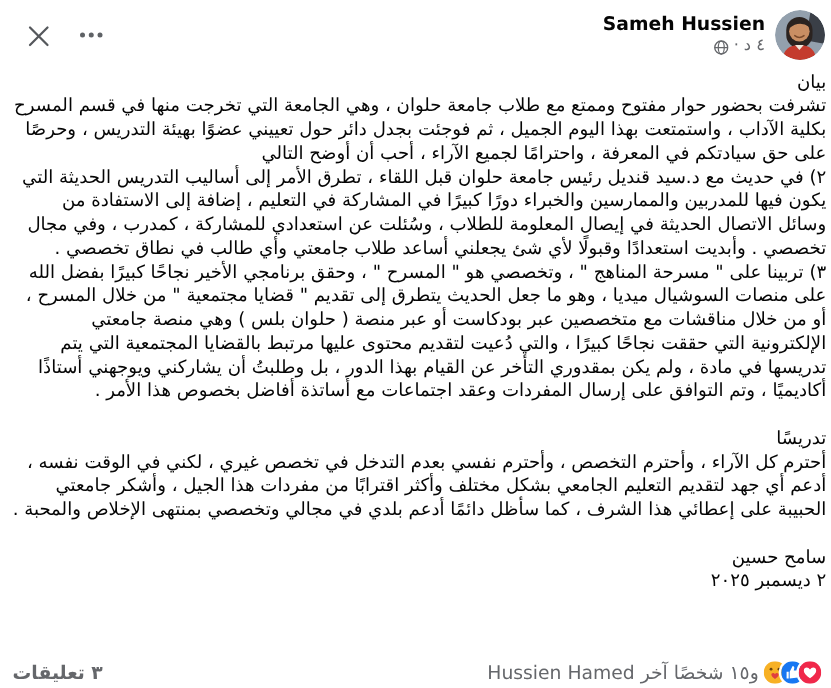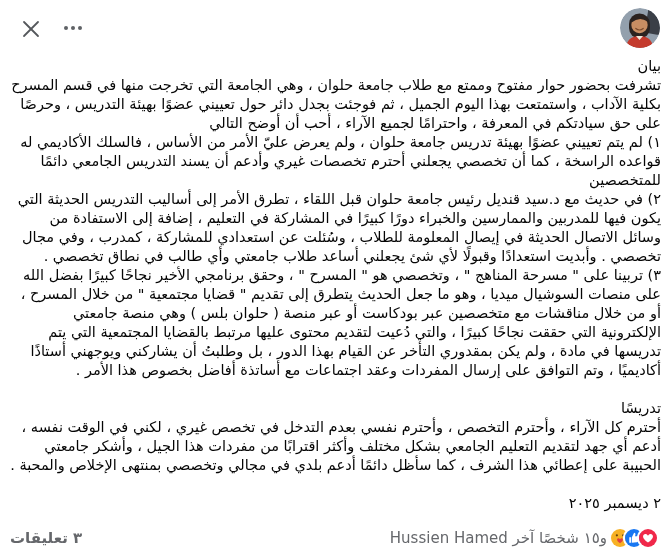--- a/index.html
+++ b/index.html
@@ -78,44 +78,58 @@
         <rect x="27" y="0" width="16" height="26" rx="3" fill="#3a3f47" transform="rotate(10 35 10)"></rect>
         <path d="M9 16 a10.5 10.5 0 0 1 21 0 l0 4 a10.5 10.5 0 0 1 -21 0 z" fill="#2b2320"></path>
         <circle cx="19.5" cy="17" r="8.2" fill="#c98e63"></circle>
         <path d="M11.5 14.5 q8 -6.5 16 -1 q-1 -7 -8.5 -7 q-7 0 -7.5 8 z" fill="#2b2320"></path>
         <path d="M15.8 20.5 q3.7 3 7.4 0" stroke="#7a4a2c" stroke-width="1.2" fill="none" stroke-linecap="round"></path>
         <path d="M6 40 q1 -12 13.5 -12 q12.5 0 13.5 12 z" fill="#c43b2e"></path>
         <path d="M16 28 l3.5 4 l3.5 -4 z" fill="#f3e8dc"></path>
       </g>
     </svg>
   </div>
+  <div class="id-block">
+    <div class="author">Sameh Hussien</div>
+    <div class="meta">
+      <span>٤ د</span>
+      <span>·</span>
+      <span class="globe-icon">
+        <svg width="12" height="12" viewBox="0 0 12 12">
+          <circle cx="6" cy="6" r="5.2" fill="none" stroke="#65676B" stroke-width="1.1"></circle>
+          <ellipse cx="6" cy="6" rx="2.4" ry="5.2" fill="none" stroke="#65676B" stroke-width="1"></ellipse>
+          <line x1="0.8" y1="6" x2="11.2" y2="6" stroke="#65676B" stroke-width="1"></line>
+        </svg>
+      </span>
+    </div>
+  </div>
   <div class="spacer"></div>
   <button class="hbtn more-btn" aria-label="more">
     <span class="more-dot"></span>
     <span class="more-dot"></span>
     <span class="more-dot"></span>
   </button>
   <button class="hbtn close-btn" aria-label="close">
     <svg width="20" height="20" viewBox="0 0 20 20">
       <line x1="3" y1="3" x2="17" y2="17" stroke="#55585c" stroke-width="1.8" stroke-linecap="round"></line>
       <line x1="17" y1="3" x2="3" y2="17" stroke="#55585c" stroke-width="1.8" stroke-linecap="round"></line>
     </svg>
   </button>
 </div>
 
 <main class="post-body">
     <div class="post-line">بيان</div>
     <div class="post-line">تشرفت بحضور حوار مفتوح وممتع مع طلاب جامعة حلوان ، وهي الجامعة التي تخرجت منها في قسم المسرح بكلية الآداب ، واستمتعت بهذا اليوم الجميل ، ثم فوجئت بجدل دائر حول تعييني عضوًا بهيئة التدريس ، وحرصًا على حق سيادتكم في المعرفة ، واحترامًا لجميع الآراء ، أحب أن أوضح التالي</div>
-    <div class="post-line">١) لم يتم تعييني عضوًا بهيئة تدريس جامعة حلوان ، ولم يعرض عليّ الأمر من الأساس ، فالسلك الأكاديمي له قواعده الراسخة ، كما أن تخصصي يجعلني أحترم تخصصات غيري وأدعم أن يسند التدريس الجامعي دائمًا للمتخصصين</div>
     <div class="post-line">٢) في حديث مع د.سيد قنديل رئيس جامعة حلوان قبل اللقاء ، تطرق الأمر إلى أساليب التدريس الحديثة التي يكون فيها للمدربين والممارسين والخبراء دورًا كبيرًا في المشاركة في التعليم ، إضافة إلى الاستفادة من وسائل الاتصال الحديثة في إيصال المعلومة للطلاب ، وسُئلت عن استعدادي للمشاركة ، كمدرب ، وفي مجال تخصصي . وأبديت استعدادًا وقبولًا لأي شئ يجعلني أساعد طلاب جامعتي وأي طالب في نطاق تخصصي .</div>
     <div class="post-line">٣) تربينا على " مسرحة المناهج " ، وتخصصي هو " المسرح " ، وحقق برنامجي الأخير نجاحًا كبيرًا بفضل الله على منصات السوشيال ميديا ، وهو ما جعل الحديث يتطرق إلى تقديم " قضايا مجتمعية " من خلال المسرح ، أو من خلال مناقشات مع متخصصين عبر بودكاست أو عبر منصة ( حلوان بلس ) وهي منصة جامعتي الإلكترونية التي حققت نجاحًا كبيرًا ، والتي دُعيت لتقديم محتوى عليها مرتبط بالقضايا المجتمعية التي يتم تدريسها في مادة ، ولم يكن بمقدوري التأخر عن القيام بهذا الدور ، بل وطلبتُ أن يشاركني ويوجهني أستاذًا أكاديميًا ، وتم التوافق على إرسال المفردات وعقد اجتماعات مع أساتذة أفاضل بخصوص هذا الأمر .</div>
     <div class="post-line">&nbsp;</div>
     <div class="post-line">تدريسًا</div>
     <div class="post-line">أحترم كل الآراء ، وأحترم التخصص ، وأحترم نفسي بعدم التدخل في تخصص غيري ، لكني في الوقت نفسه ، أدعم أي جهد لتقديم التعليم الجامعي بشكل مختلف وأكثر اقترابًا من مفردات هذا الجيل ، وأشكر جامعتي الحبيبة على إعطائي هذا الشرف ، كما سأظل دائمًا أدعم بلدي في مجالي وتخصصي بمنتهى الإخلاص والمحبة .</div>
     <div class="post-line">&nbsp;</div>
+    <div class="post-line">سامح حسين</div>
     <div class="post-line">٢ ديسمبر ٢٠٢٥</div>
   </main>
 
 <div class="footer">
   <div class="reactions">
     <span class="reaction-icons">
       <span class="reaction r1">
         <svg width="18" height="18" viewBox="0 0 16 16">
           <circle cx="8" cy="8" r="8" fill="#F0284A"></circle>
           <path d="M8 12 C5.1 10.1 3.6 8.3 3.6 6.7 C3.6 5.4 4.5 4.5 5.7 4.5 C6.6 4.5 7.4 5.1 8 5.9 C8.6 5.1 9.4 4.5 10.3 4.5 C11.5 4.5 12.4 5.4 12.4 6.7 C12.4 8.3 10.9 10.1 8 12 Z" fill="#fff"></path>

